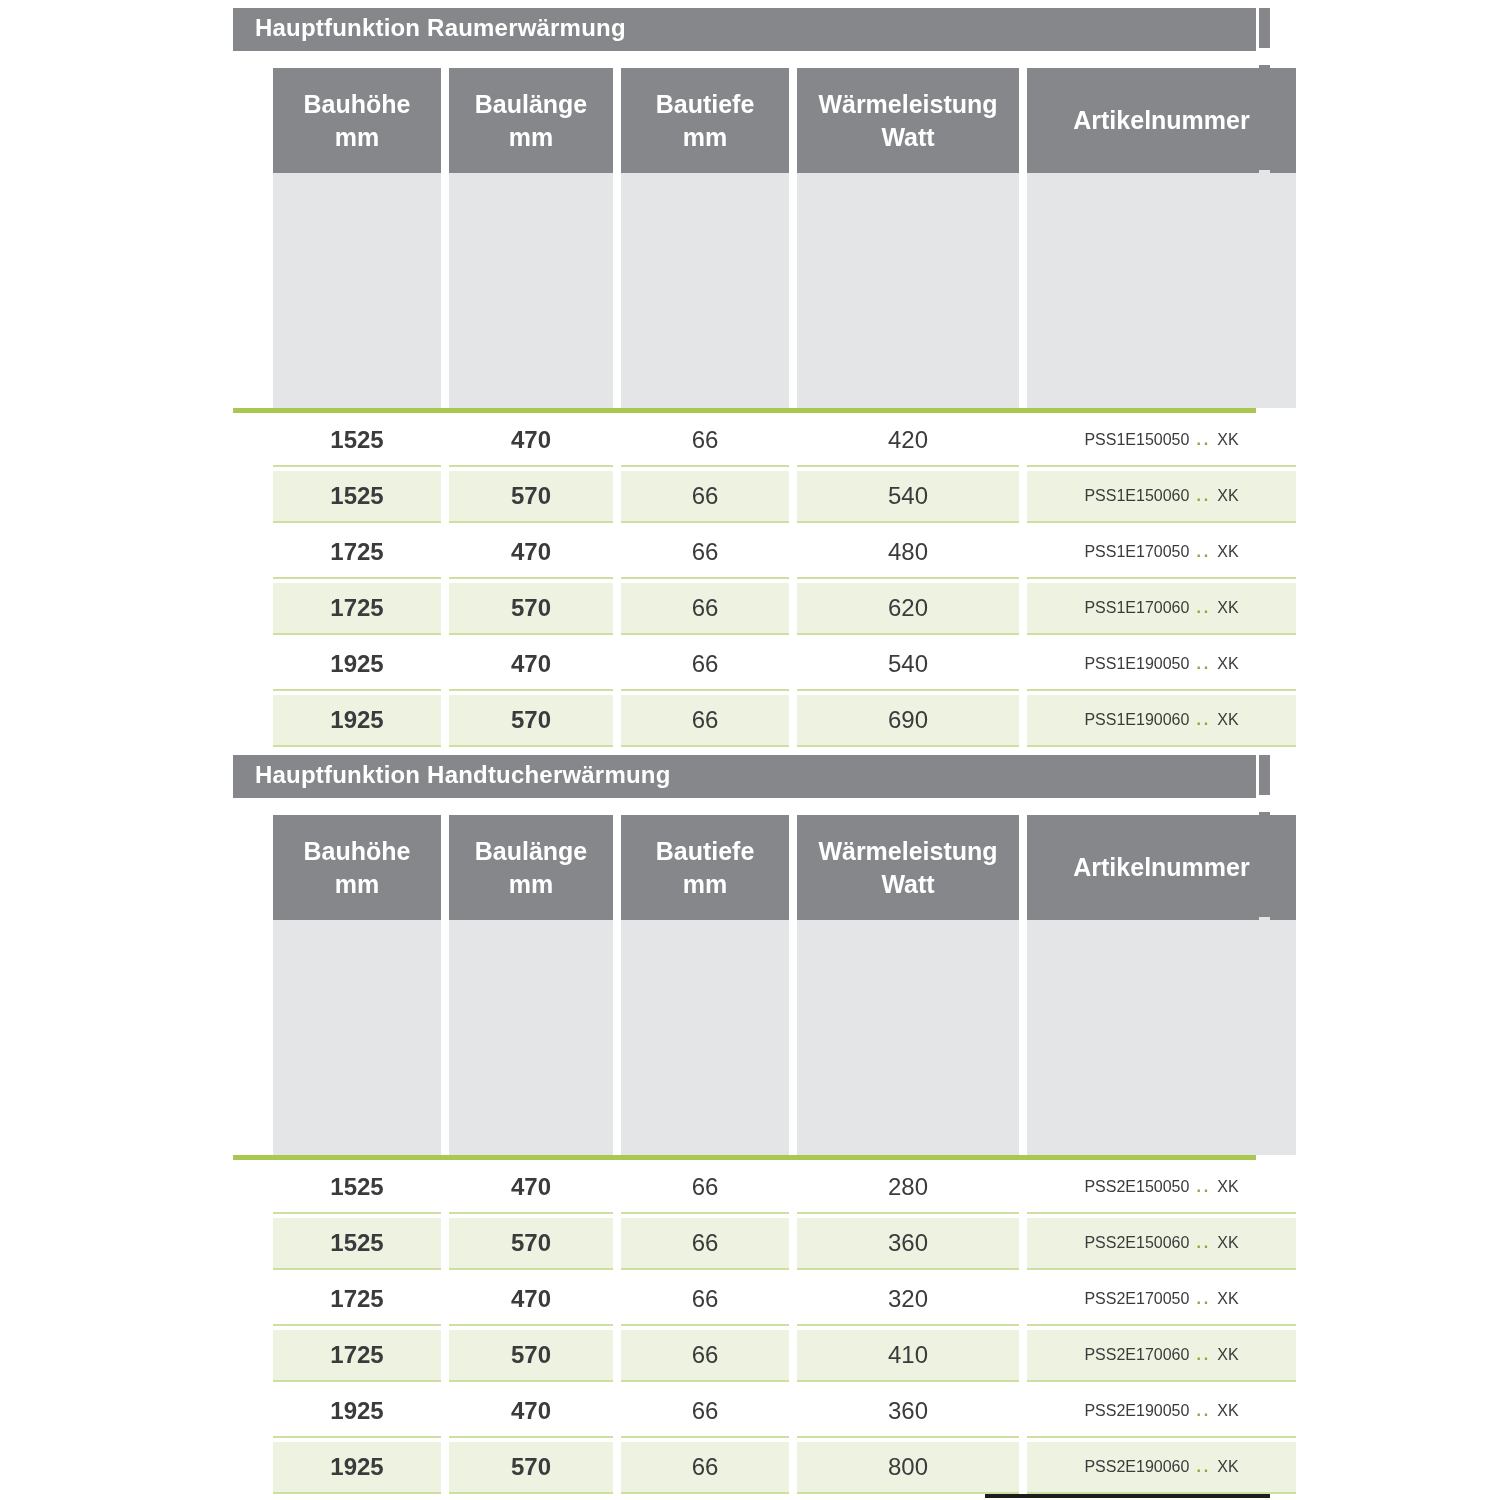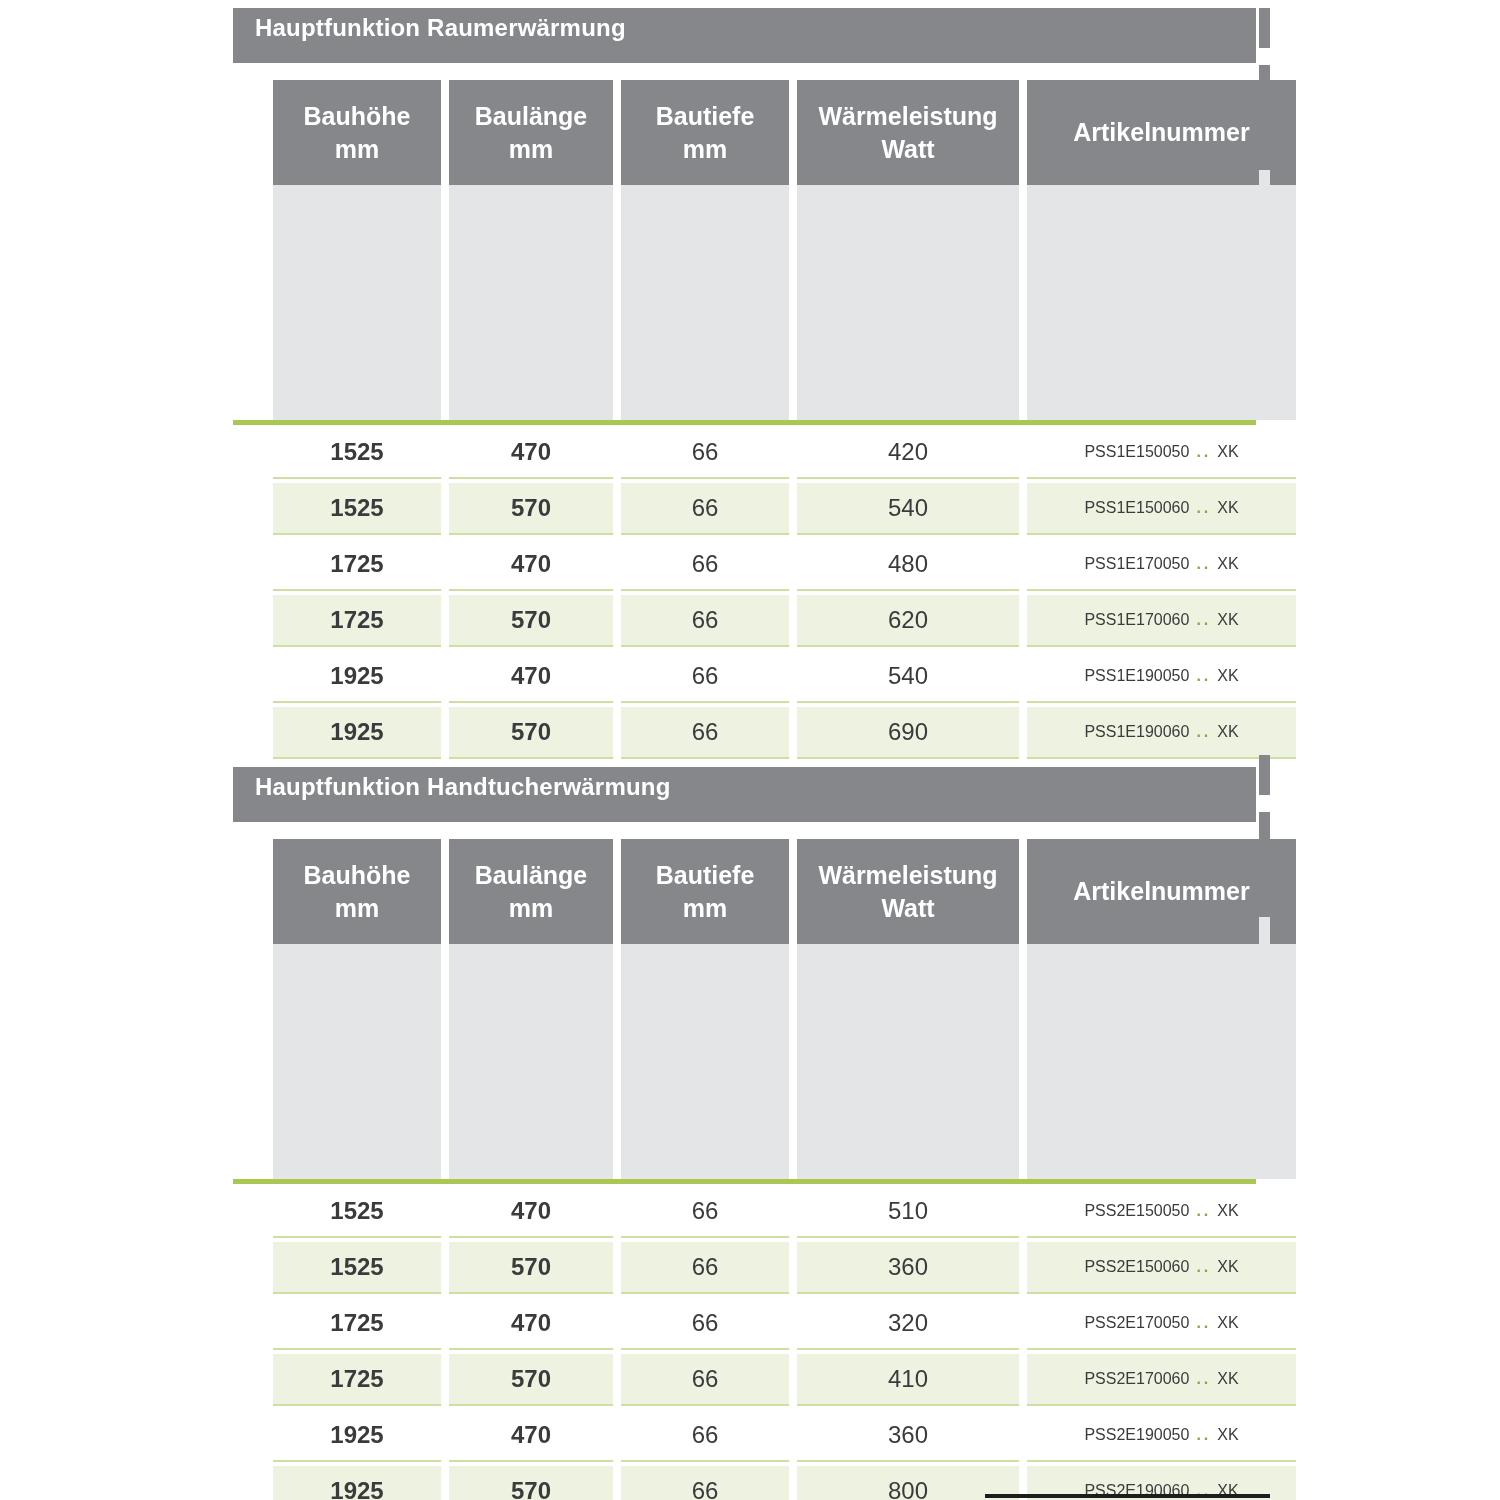--- a/index.html
+++ b/index.html
@@ -3,21 +3,21 @@
 <meta charset="utf-8">
 <style>
   html,body{margin:0;padding:0;}
   body{
     width:1500px;height:1500px;position:relative;overflow:hidden;
     background:#ffffff;color:#3b3b3d;
     font-family:"Liberation Sans","DejaVu Sans",sans-serif;
   }
   .table-wrap{position:absolute;left:233px;top:8px;width:1023px;}
   .section-title{
-    height:55px;background:#85878a;color:#ffffff;font-weight:bold;
+    height:43px;background:#85878a;color:#ffffff;font-weight:bold;
     font-size:24px;line-height:40px;padding-left:22px;box-sizing:border-box;
     margin-bottom:17px;letter-spacing:0.2px;
   }
   .grid{display:grid;grid-template-columns:168px 164px 168px 222px 269px;column-gap:8px;padding-left:40px;}
   .hcell{
     background:#85878a;color:#ffffff;font-weight:bold;font-size:25px;
     height:105px;display:flex;flex-direction:column;align-items:center;
     justify-content:center;line-height:1.32;text-align:center;
   }
   .gcell{background:#e4e5e7;height:235px;}
@@ -172,21 +172,21 @@
         <div class="gcell"></div>
         <div class="gcell"></div>
         <div class="gcell"></div>
       </div>
     <div class="green-line"></div>
     <div class="rows">
         <div class="grid row">
           <div class="cell b">1525</div>
           <div class="cell b">470</div>
           <div class="cell">66</div>
-          <div class="cell">510</div>
+          <div class="cell">280</div>
           <div class="cell art">
             <span>PSS2E150050</span>
             <span class="dots">..</span>
             <span>XK</span>
           </div>
         </div>
         <div class="grid row">
           <div class="cell b">1525</div>
           <div class="cell b">570</div>
           <div class="cell">66</div>

